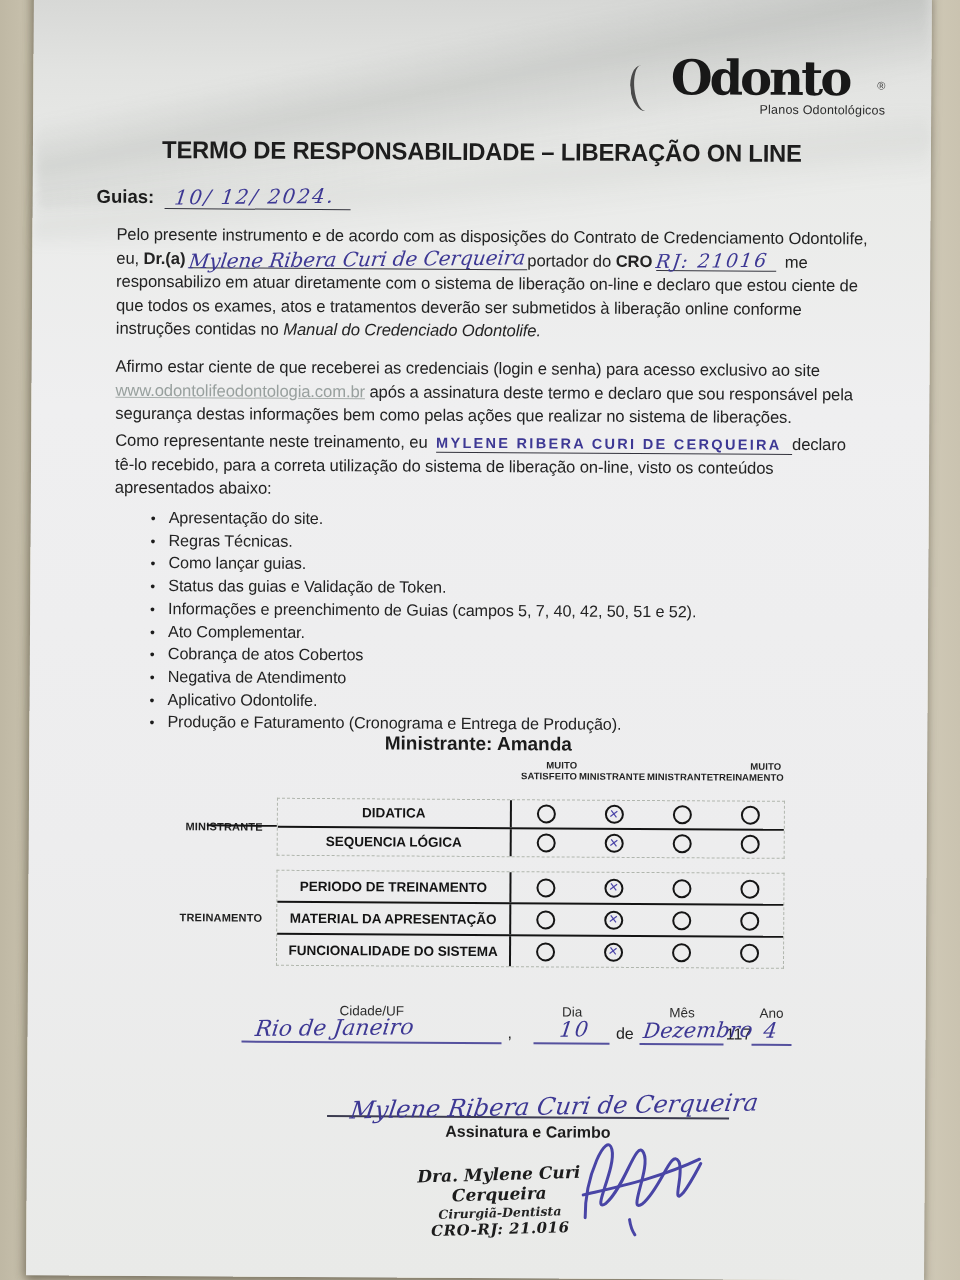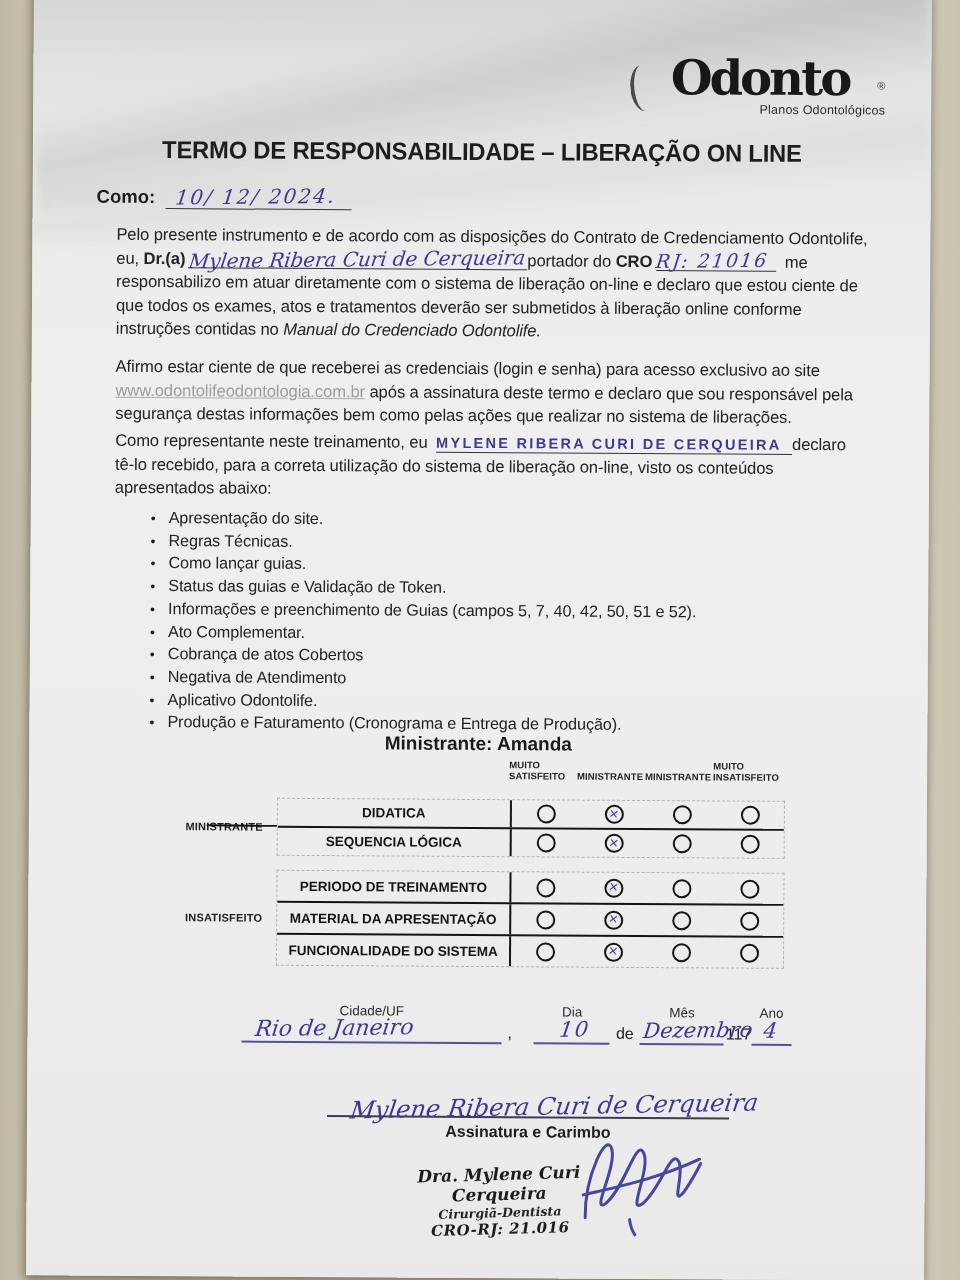--- a/index.html
+++ b/index.html
@@ -56,21 +56,21 @@
   .link{color:#98a09e;text-decoration:underline;text-decoration-color:#a8afad;}
   
   .bullets{position:absolute;left:120px;top:521px;margin:0;padding:0;list-style:none;
     font-size:16.2px;color:#232323;letter-spacing:-.1px;}
   .bullets li{line-height:21.7px;}
   .bullets li::before{content:"•";display:inline-block;width:18px;font-size:14px;color:#1c1c1c;}
   
   .eval-heading{position:absolute;top:745px;left:0;width:100%;text-align:center;
     font-size:19px;font-weight:700;color:#1b1b1b;}
   .col-headers{position:absolute;top:771px;left:480px;width:272px;display:flex;align-items:flex-end;}
-  .col-h{width:68px;text-align:left;font-size:9.5px;font-weight:700;line-height:11px;
+  .col-h{width:68px;text-align:right;font-size:9.5px;font-weight:700;line-height:11px;
     color:#232323;letter-spacing:.1px;}
   .etable{position:absolute;left:248px;}
   .t1{top:811px;} .t2{top:883px;}
   .sec-label{position:absolute;right:100%;top:50%;transform:translateY(-50%);
     margin-right:14px;width:96px;text-align:right;font-size:11px;font-weight:700;
     color:#1f1f1f;letter-spacing:.2px;white-space:nowrap;}
   .rows{border:1px dashed rgba(128,138,122,.55);}
   .erow{display:flex;align-items:center;}
   .erow + .erow{border-top:2px solid #141414;}
   .t1 .erow{height:27px;} .t2 .erow{height:30px;}
@@ -124,21 +124,21 @@
       <span class="crescent"></span>
       <div class="logo-main">
         <span class="logo-text">Odonto</span><span class="logo-reg">®</span>
         <div class="logo-tag">Planos Odontológicos</div>
       </div>
     </div>
 
     <h1 class="title">TERMO DE RESPONSABILIDADE – LIBERAÇÃO ON LINE</h1>
 
     <div class="date-row">
-      <span>Como:</span><span class="field date-line"><span class="hw hw-i">10/ 12/ 2024.</span></span>
+      <span>Guias:</span><span class="field date-line"><span class="hw hw-i">10/ 12/ 2024.</span></span>
     </div>
 
     <p class="para p1"><span>Pelo presente instrumento e de acordo com as disposições do Contrato de Credenciamento Odontolife,  eu,  </span><span class="b">Dr.(a)</span><span class="field name-line"><span class="hw hw-i">Mylene Ribera Curi de Cerqueira</span></span><span>portador do </span><span class="b">CRO</span><span class="field cro-line"><span class="hw hw-i">RJ: 21016</span></span><span> me responsabilizo em atuar diretamente com o sistema de liberação on-line e declaro que estou ciente de que todos os exames, atos e tratamentos deverão ser submetidos à liberação online conforme instruções contidas no </span><span class="i">Manual do Credenciado Odontolife.</span></p>
 
     <p class="para p2"><span>Afirmo estar ciente de que receberei as credenciais (login e senha) para acesso exclusivo ao site </span><span class="link">www.odontolifeodontologia.com.br</span><span> após a assinatura deste termo e declaro que sou responsável pela segurança destas informações bem como pelas ações que realizar no sistema de liberações.</span></p>
 
     <p class="para p3"><span>Como representante neste treinamento, eu </span><span class="field rep-line"><span class="hw-caps">MYLENE RIBERA CURI DE CERQUEIRA</span></span><span>declaro tê-lo recebido,  para a correta utilização do sistema de liberação on-line, visto os conteúdos apresentados abaixo:</span></p>
 
     <ul class="bullets">
       <li>Apresentação do site.</li>
@@ -152,21 +152,21 @@
       <li>Aplicativo Odontolife.</li>
       <li>Produção e Faturamento (Cronograma e Entrega de Produção).</li>
     </ul>
 
     <div class="eval-heading">Ministrante: Amanda</div>
 
     <div class="col-headers">
       <span class="col-h">MUITO SATISFEITO</span>
       <span class="col-h">MINISTRANTE</span>
       <span class="col-h">MINISTRANTE</span>
-      <span class="col-h">MUITO INSATISFEITO</span>
+      <span class="col-h">MUITO TREINAMENTO</span>
     </div>
 
     <div class="etable t1">
       <span class="sec-label">MINISTRANTE</span>
       <span class="sec-line"></span>
       <div class="rows">
         <div class="erow">
           <span class="rlabel">DIDATICA</span>
           <span class="cells">
               <span class="ccell">
@@ -197,21 +197,21 @@
               </span>
               <span class="ccell">
                 <i class="circle"></i>
               </span>
             </span>
         </div>
       </div>
     </div>
 
     <div class="etable t2">
-      <span class="sec-label">INSATISFEITO</span>
+      <span class="sec-label">TREINAMENTO</span>
       <div class="rows">
         <div class="erow">
           <span class="rlabel">PERIODO DE TREINAMENTO</span>
           <span class="cells">
               <span class="ccell">
                 <i class="circle"></i>
               </span>
               <span class="ccell">
                 <i class="circle marked"></i>
               </span>

